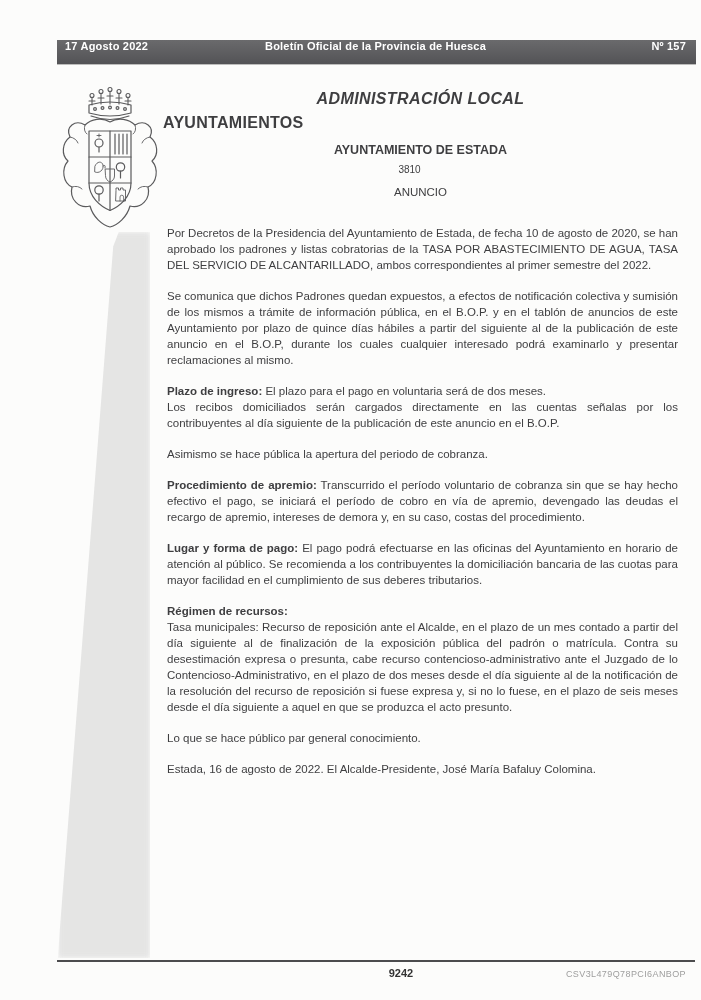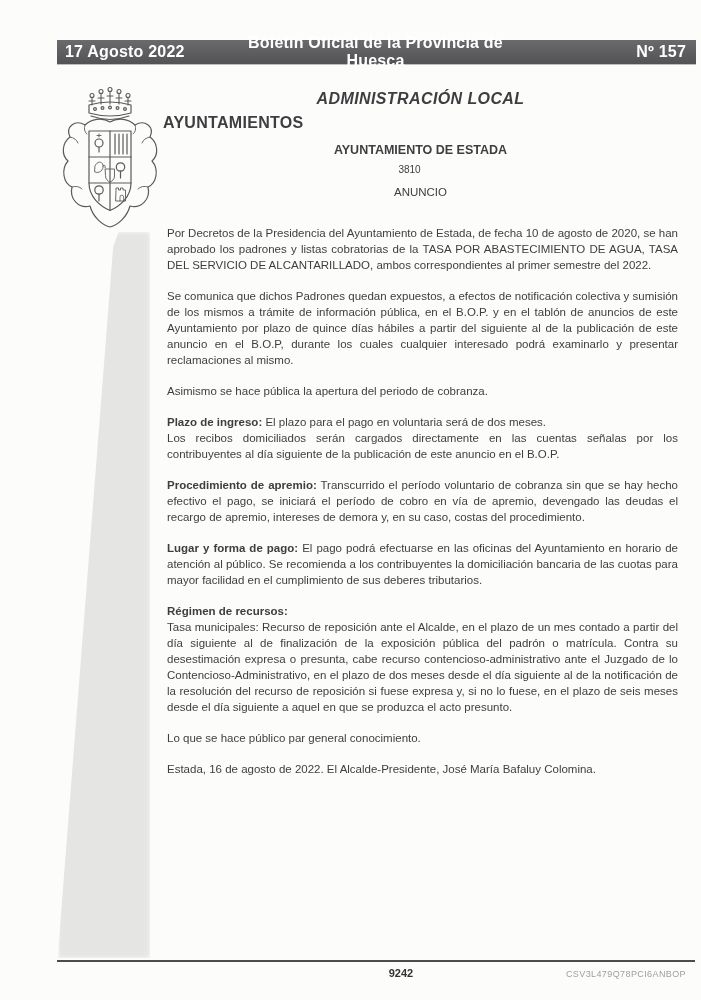--- a/index.html
+++ b/index.html
@@ -12,22 +12,22 @@
   .scan-strip{
     position:absolute;top:232px;left:58px;width:92px;height:726px;
     background:rgba(168,168,168,0.28);
     clip-path:polygon(66% 0,100% 0,100% 100%,0% 100%,2% 96%,60% 2%);
     filter:blur(2.5px);
     pointer-events:none;
   }
   .topbar{
     position:absolute;left:57px;top:40px;width:639px;height:24px;
     background:linear-gradient(#6a6a6c,#535356);
-    color:#ffffff;display:flex;align-items:center;
-    font-size:16px;font-weight:bold;letter-spacing:0.2px;
+    color:#ffffff;display:flex;
+    font-size:11px;font-weight:bold;letter-spacing:0.2px;
     box-shadow:0 1px 0 rgba(0,0,0,0.25);
   }
   .topbar .tb-left{width:160px;padding-left:8px;}
   .topbar .tb-center{flex:1;text-align:center;}
   .topbar .tb-right{width:160px;text-align:right;padding-right:10px;}
   .arms{position:absolute;left:57px;top:86px;width:106px;height:146px;}
   .arms svg{width:100%;height:100%;}
   .content{position:absolute;left:163px;top:88px;width:515px;}
   .h1{font-size:16px;line-height:22px;font-weight:bold;text-align:center;letter-spacing:0.4px;font-style:italic;}
   .h2{font-size:16px;line-height:19px;font-weight:bold;text-align:left;margin-top:3px;letter-spacing:0.3px;}
@@ -111,26 +111,26 @@
     <div class="h1">ADMINISTRACIÓN LOCAL</div>
     <div class="h2">AYUNTAMIENTOS</div>
     <div class="h3">AYUNTAMIENTO DE ESTADA</div>
     <div class="docnum">3810</div>
     <div class="doctype">ANUNCIO</div>
 
     <p class="para first">Por Decretos de la Presidencia del Ayuntamiento de Estada, de fecha 10 de agosto de 2020, se han aprobado los padrones y listas cobratorias de la TASA POR ABASTECIMIENTO DE AGUA, TASA DEL SERVICIO DE ALCANTARILLADO, ambos correspondientes al primer semestre del 2022.</p>
 
     <p class="para">Se comunica que dichos Padrones quedan expuestos, a efectos de notificación colectiva y sumisión de los mismos a trámite de información pública, en el B.O.P. y en el tablón de anuncios de este Ayuntamiento por plazo de quince días hábiles a partir del siguiente al de la publicación de este anuncio en el B.O.P, durante los cuales cualquier interesado podrá examinarlo y presentar reclamaciones al mismo.</p>
 
-    <p class="para">Asimismo se hace pública la apertura del periodo de cobranza.</p>
-
     <p class="para">
       <span class="block"><strong>Plazo de ingreso:</strong><span> El plazo para el pago en voluntaria será de dos meses.</span></span>
       <span class="block">Los recibos domiciliados serán cargados directamente en las cuentas señalas por los contribuyentes al día siguiente de la publicación de este anuncio en el B.O.P.</span>
     </p>
+
+    <p class="para">Asimismo se hace pública la apertura del periodo de cobranza.</p>
 
     <p class="para"><strong>Procedimiento de apremio:</strong><span> Transcurrido el período voluntario de cobranza sin que se hay hecho efectivo el pago, se iniciará el período de cobro en vía de apremio, devengado las deudas el recargo de apremio, intereses de demora y, en su caso, costas del procedimiento.</span></p>
 
     <p class="para"><strong>Lugar y forma de pago:</strong><span> El pago podrá efectuarse en las oficinas del Ayuntamiento en horario de atención al público. Se recomienda a los contribuyentes la domiciliación bancaria de las cuotas para mayor facilidad en el cumplimiento de sus deberes tributarios.</span></p>
 
     <p class="para">
       <strong class="block">Régimen de recursos:</strong>
       <span>Tasa municipales: Recurso de reposición ante el Alcalde, en el plazo de un mes contado a partir del día siguiente al de finalización de la exposición pública del padrón o matrícula. Contra su desestimación expresa o presunta, cabe recurso contencioso-administrativo ante el Juzgado de lo Contencioso-Administrativo, en el plazo de dos meses desde el día siguiente al de la notificación de la resolución del recurso de reposición si fuese expresa y, si no lo fuese, en el plazo de seis meses desde el día siguiente a aquel en que se produzca el acto presunto.</span>
     </p>
 

